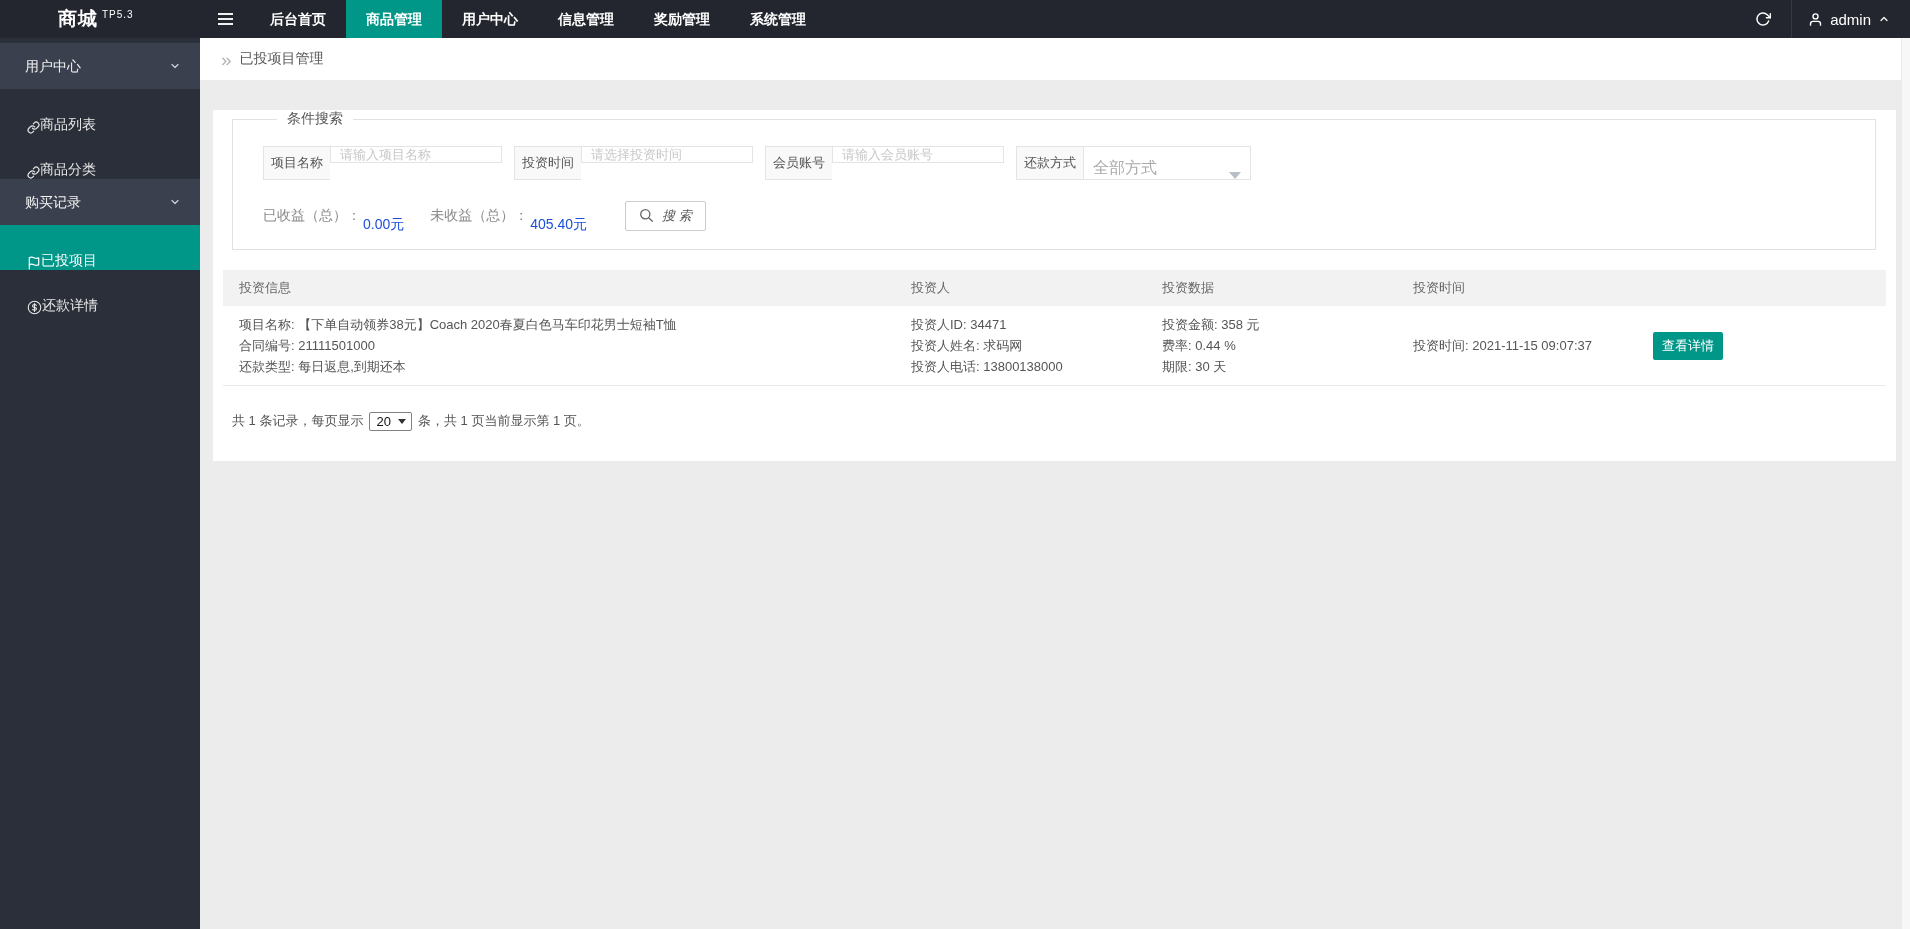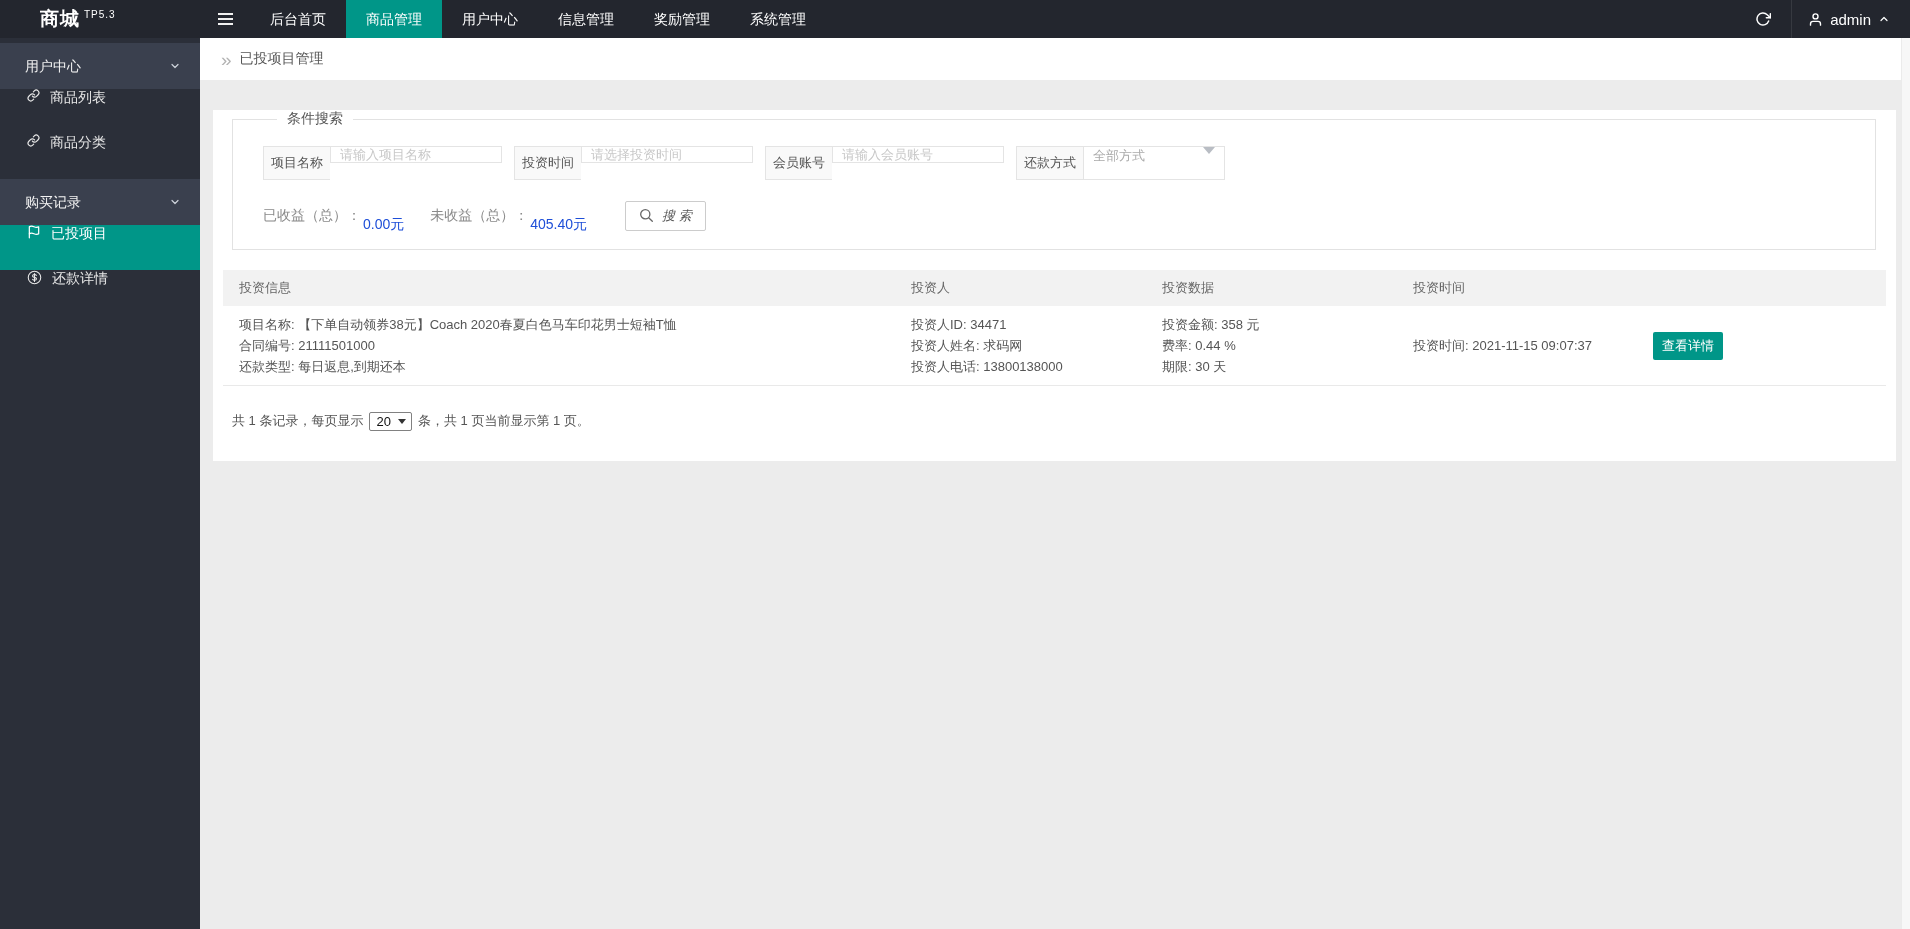--- a/index.html
+++ b/index.html
@@ -1,56 +1,56 @@
 <!DOCTYPE html>
 <html><head>
 <meta charset="utf-8">
 <style>
   * { margin:0; padding:0; box-sizing:border-box; }
   html,body { width:1910px; height:929px; overflow:hidden; }
   body { font-family:"Liberation Sans","DejaVu Sans",sans-serif; background:#ececec; position:relative; }
 
   
   .topbar { position:absolute; top:0; left:0; width:1910px; height:38px; background:#23262e; display:flex; align-items:stretch; color:#fff; z-index:20; }
-  .logo { width:200px; display:flex; align-items:center; padding-left:40px; font-size:19px; font-weight:bold; letter-spacing:1px; }
+  .logo { width:200px; display:flex; align-items:center; padding-left:58px; font-size:19px; font-weight:bold; letter-spacing:1px; }
   .logo sup { font-size:10px; font-weight:normal; margin-left:4px; transform:translateY(-5px); }
   .burger { width:50px; display:flex; flex-direction:column; justify-content:center; align-items:center; gap:3px; cursor:pointer; }
   .burger i { display:block; width:15px; height:2px; background:#f0f0f0; }
-  .nav { display:flex; }
+  .nav { display:flex;font-weight:bold; }
   .nav-item { padding:0 20px; line-height:38px; font-size:14px; color:#fff; cursor:pointer; white-space:nowrap; }
   .nav-item.active { background:#009688; }
   .topbar-right { margin-left:auto; display:flex; align-items:stretch; }
   .icon-btn { width:56px; display:flex; align-items:center; justify-content:center; cursor:pointer; }
   .user-box { border-left:1px solid rgba(255,255,255,.09); padding:0 20px 0 16px; display:flex; align-items:center; gap:7px; font-size:15px; cursor:pointer; }
 
   
   .sidebar { position:absolute; top:38px; left:0; width:200px; height:891px; background:#2b2f39; padding-top:5px; }
   .side-group { height:46px; line-height:46px; background:#3a404e; color:#f2f2f2; padding-left:25px; font-size:14px; position:relative; cursor:pointer; }
   .side-group .chev { position:absolute; right:19px; top:17px; color:#cdd2db; }
-  .side-link { height:45px; display:flex; align-items:flex-start; padding-left:27px; gap:10px; color:#e8e8e8; font-size:14px; cursor:pointer; }
+  .side-link { height:45px; display:flex; align-items:flex-end; padding-left:27px; color:#e8e8e8; font-size:14px; cursor:pointer; }
   .side-link.active { background:#009688; color:#fff; }
   .side-link svg, .side-link .circ { flex:0 0 auto; }
 
   
   .main { position:absolute; top:38px; left:200px; width:1710px; height:891px; }
   .crumb-bar { height:42px; background:#fff; display:flex; align-items:center; padding-left:21px; }
   .crumb-icon { color:#b3b3b3; font-size:19px; margin-right:8px; line-height:1; }
   .crumb-title { font-size:14px; color:#555; }
 
   .panel { background:#fff; margin:30px 14px 0 13px; padding:0 10px 18px 10px; }
 
   fieldset.search-set { margin:22px 10px 0 9px; border:1px solid #e2e2e2; padding:18px 0 15px 30px; }
   fieldset.search-set legend { margin-left:14px; padding:0 10px; font-size:14px; color:#555; }
 
   .filters { display:flex; gap:12px; }
   .fgroup { display:flex; }
   .f-label { border:1px solid #e4e4e4; border-right:none; background:#f9f9f9; padding:0 7px; height:34px; line-height:32px; font-size:13px; color:#555; white-space:nowrap; }
   .f-input { border:1px solid #e4e4e4; width:172px; height:17px; padding:0 9px; font-size:13px; color:#333; outline:none; }
   .f-input::placeholder { color:#c8c8c8; }
-  .f-select { border:1px solid #e4e4e4; width:142px; height:34px; padding:0 9px; font-size:13px; color:#aaa; display:flex; align-items:flex-start; justify-content:space-between; cursor:pointer; background:#fff; }
+  .f-select { border:1px solid #e4e4e4; width:168px; height:34px; padding:0 9px; font-size:16px; color:#aaa; display:flex; align-items:flex-end; justify-content:space-between; cursor:pointer; background:#fff; }
   .caret { width:0; height:0; border-left:6px solid transparent; border-right:6px solid transparent; border-top:7px solid #b9bdc4; }
 
   .stats-row { margin-top:17px; display:flex; align-items:center; font-size:14px; color:#8a8a8a; }
   .stat-val { color:#1d4ed8; margin-left:2px;margin-top:19px; }
   .stat-gap { margin-left:26px; }
   .search-btn { margin-left:38px; height:30px; padding:0 13px; background:#fff; border:1px solid #ccc; border-radius:2px; display:inline-flex; align-items:center; gap:8px; font-size:13px; color:#555; cursor:pointer;font-style:italic; }
 
   .grid-table { margin-top:20px; }
   .g-row { display:grid; grid-template-columns:672px 251px 251px 240px 1fr; }
   .g-head { background:#f2f2f2; height:36px; }

